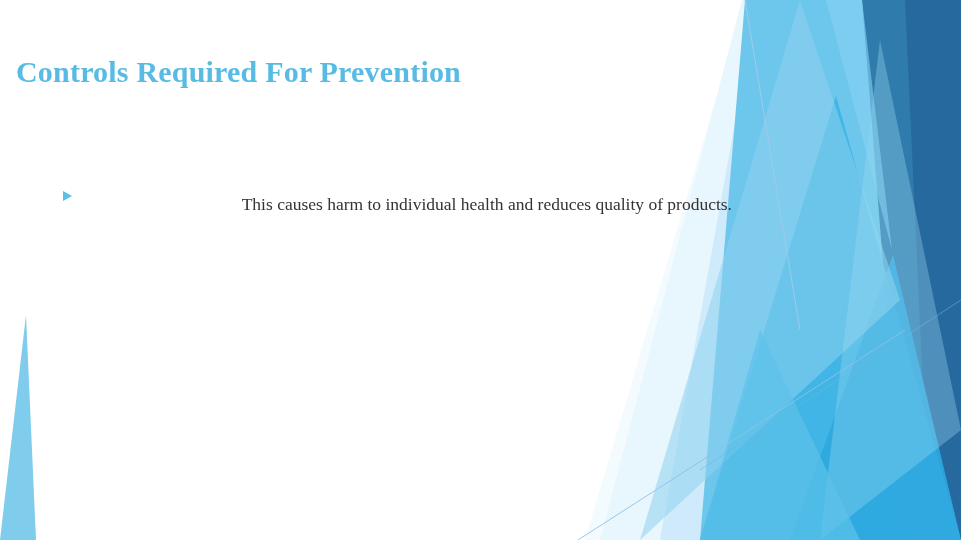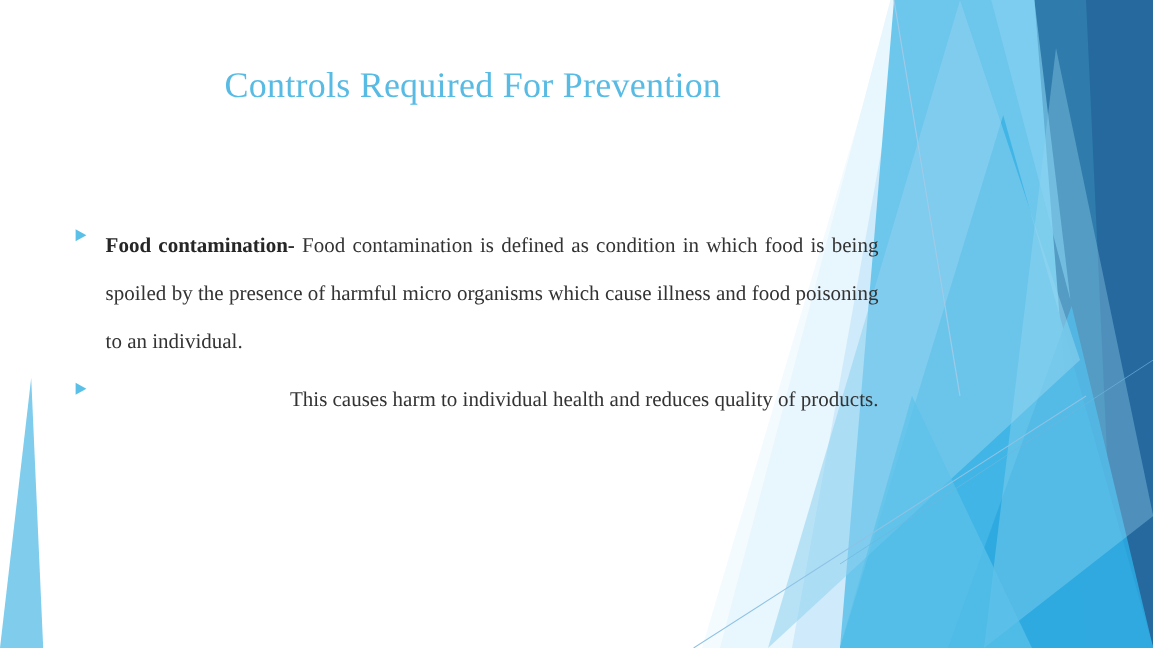--- a/index.html
+++ b/index.html
@@ -23,26 +23,26 @@
   #slide-decoration {
     position: absolute;
     top: 0;
     left: 0;
     width: 961px;
     height: 540px;
     pointer-events: none;
   }
   #slide-title {
     position: absolute;
-    left: 4px;
+    left: 16px;
     top: 52px;
     width: 780px;
-    text-align: center;
+    text-align: left;
     font-family: "Liberation Serif", serif;
-    font-weight: normal;
+    font-weight: bold;
     font-size: 30px;
     line-height: 40px;
     color: #58bbe4;
     letter-spacing: 0.2px;
     white-space: nowrap;
   }
   #body-content {
     position: absolute;
     left: 60px;
     top: 184px;
@@ -116,24 +116,20 @@
 
     <line x1="578" y1="540" x2="905" y2="330" stroke="#8fc2e4" stroke-width="0.9"></line>
 
     <line x1="700" y1="470" x2="961" y2="300" stroke="#6fb6de" stroke-width="0.8" opacity="0.7"></line>
   </svg>
 
   <div id="slide-title">Controls Required For Prevention</div>
 
   <div id="body-content">
 
-    <div class="bullet-row">
-      <span class="bullet-marker"></span>
-      <p class="bullet-text"><span class="lead-term">Food contamination-</span><span> Food contamination is defined as condition  in which food is being spoiled by the presence of harmful micro organisms which cause illness and food poisoning to an individual.</span></p>
-    </div>
 
     <div class="bullet-row">
       <span class="bullet-marker"></span>
       <p class="bullet-text nojustify"><span>This causes harm to individual health and reduces quality of products.</span></p>
     </div>
 
   </div>
 </div>
 
 </body></html>

